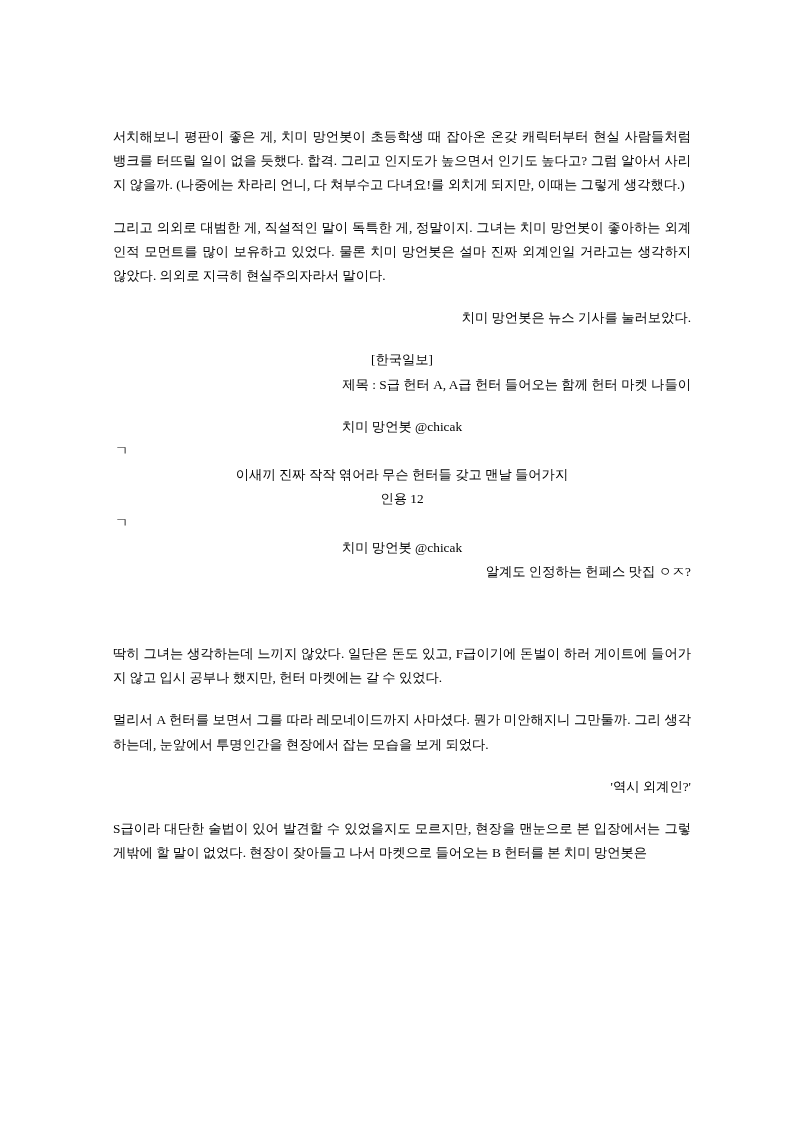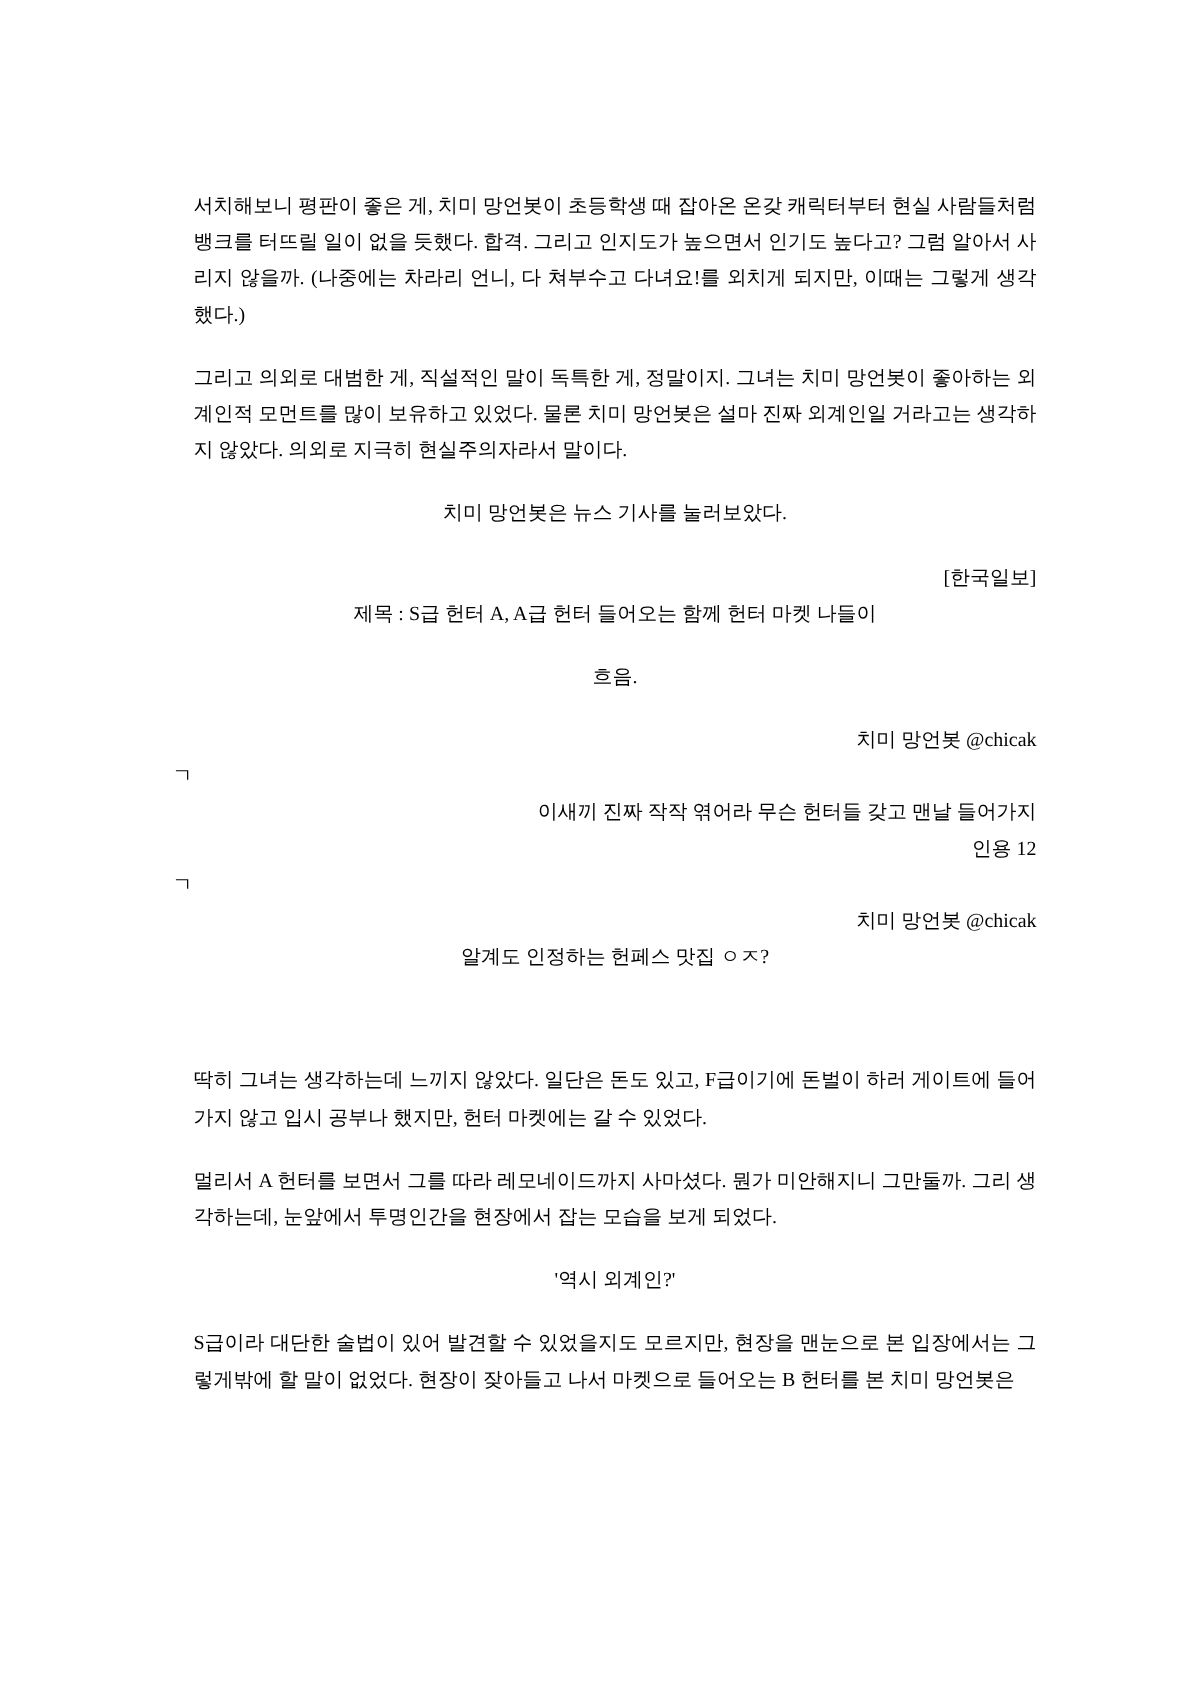--- a/index.html
+++ b/index.html
@@ -18,33 +18,33 @@
     width: 800px;
     height: 1132px;
     background: #ffffff;
     box-sizing: border-box;
     padding: 125px 110px 40px 113px;
   }
   .doc-body {
     width: 578px;
   }
   p.para {
-    margin: 0 0 18px 16px;
+    margin: 0 0 18px 0;
     font-size: 13.3px;
     line-height: 1.82;
     text-align: justify;
     text-justify: inter-character;
     word-break: break-all;
   }
   p.para.tight {
     margin-bottom: 0;
-    text-align: right;
+    text-align: center;
   }
   p.para.left {
-    text-align: center;
+    text-align: right;
   }
   .gap-lg { height: 40px; }
   .quote-bracket {
     font-size: 13.3px;
     line-height: 1.82;
     margin: 0;
     padding-left: 2px;
     text-align: left;
   }
 </style>
@@ -56,21 +56,20 @@
 
     <p class="para">서치해보니 평판이 좋은 게, 치미 망언봇이 초등학생 때 잡아온 온갖 캐릭터부터 현실 사람들처럼 뱅크를 터뜨릴 일이 없을 듯했다. 합격. 그리고 인지도가 높으면서 인기도 높다고? 그럼 알아서 사리지 않을까. (나중에는 차라리 언니, 다 쳐부수고 다녀요!를 외치게 되지만, 이때는 그렇게 생각했다.)</p>
 
     <p class="para">그리고 의외로 대범한 게, 직설적인 말이 독특한 게, 정말이지. 그녀는 치미 망언봇이 좋아하는 외계인적 모먼트를 많이 보유하고 있었다. 물론 치미 망언봇은 설마 진짜 외계인일 거라고는 생각하지 않았다. 의외로 지극히 현실주의자라서 말이다.</p>
 
     <p class="para left">치미 망언봇은 뉴스 기사를 눌러보았다.</p>
 
     <p class="para tight">[한국일보]</p>
     <p class="para left">제목 : S급 헌터 A, A급 헌터 들어오는 함께 헌터 마켓 나들이</p>
 
-    <p class="para left">흐음.</p>
 
     <p class="para tight">치미 망언봇 @chicak</p>
     <p class="quote-bracket">ㄱ</p>
     <p class="para tight">이새끼 진짜 작작 엮어라 무슨 헌터들 갖고 맨날 들어가지</p>
     <p class="para tight">인용 12</p>
     <p class="quote-bracket">ㄱ</p>
     <p class="para tight">치미 망언봇 @chicak</p>
     <p class="para left">알계도 인정하는 헌페스 맛집 ㅇㅈ?</p>
 
     <div class="gap-lg"></div>

